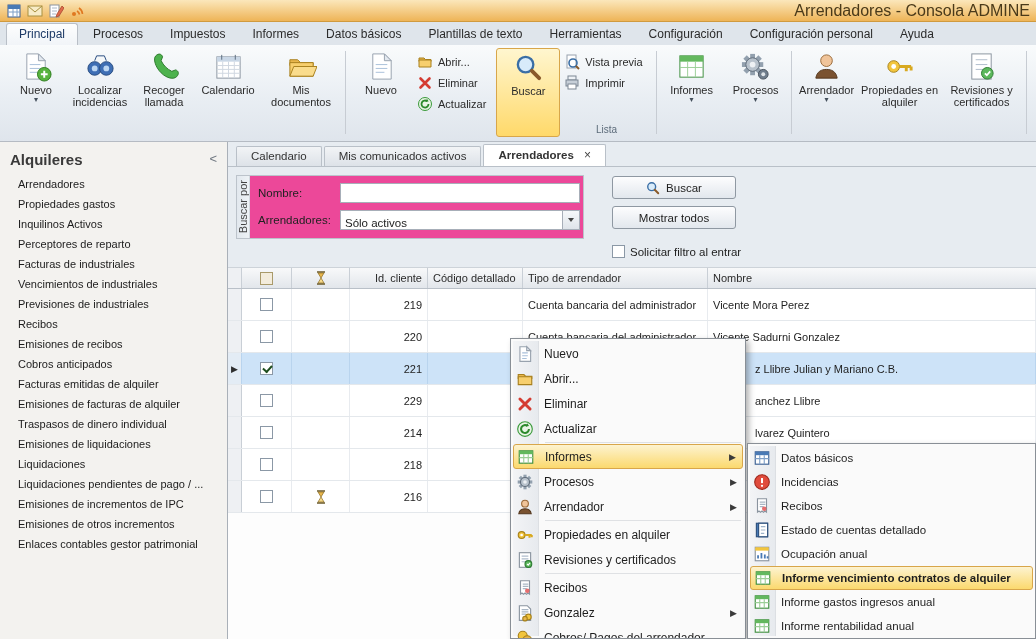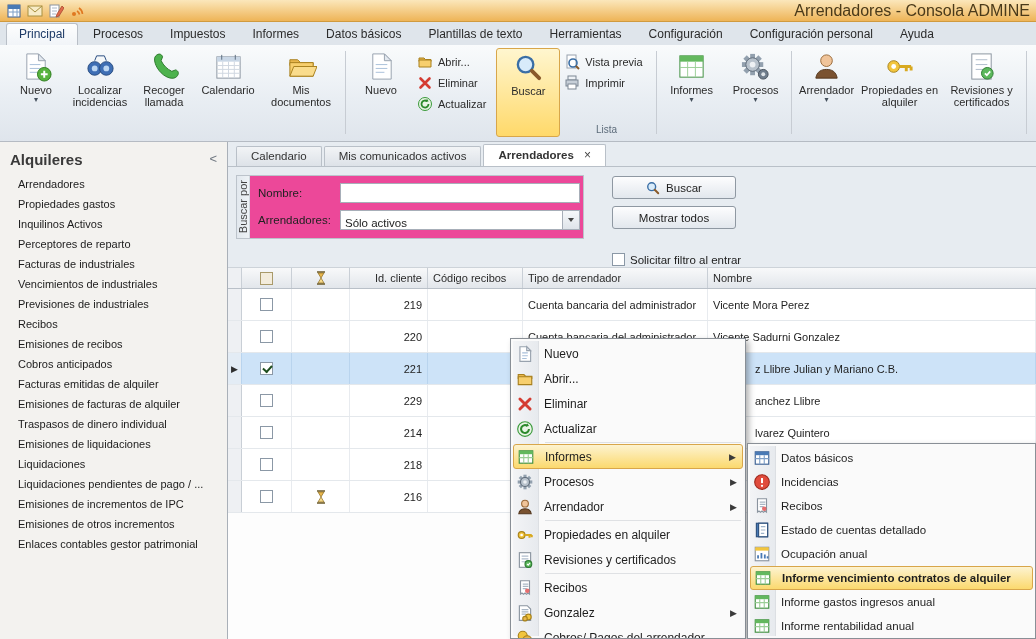--- a/index.html
+++ b/index.html
@@ -56,21 +56,21 @@
 .ffields{flex:1;padding:7px 8px;display:flex;flex-direction:column;gap:7px}
 .frow{display:flex;align-items:center}
 .flabel{width:82px;font-size:11.5px;color:#222}
 .finput{flex:1;height:20px;border:1px solid #a7aeb8;background:#fff;font:11.5px "Liberation Sans",sans-serif;padding:0 3px}
 .fcombo{width:240px;height:20px;border:1px solid #a7aeb8;background:#fff;display:flex;align-items:flex-end;font-size:11.5px;padding-left:4px}
 .combo-btn{margin-left:auto;width:17px;height:18px;background:linear-gradient(#f6f8fa,#dfe4ea);border-left:1px solid #a7aeb8;display:flex;align-items:center;justify-content:center}
 .tri{width:0;height:0;border-left:3.5px solid transparent;border-right:3.5px solid transparent;border-top:4px solid #444}
 .fbuttons{margin-left:28px;display:flex;flex-direction:column;gap:7px;padding-top:1px}
 .fbtn{width:124px;height:23px;border:1px solid #8f98a2;border-radius:3px;background:linear-gradient(#fdfdfe,#e2e7ed);display:flex;align-items:center;justify-content:center;gap:6px;font-size:11.5px;color:#222}
 .fbtn .ic14{width:14px;height:14px}
-.fcheck{display:flex;align-items:center;gap:5px;margin-top:17px;font-size:11.5px;color:#222}
+.fcheck{display:flex;align-items:center;gap:5px;margin-top:9px;font-size:11.5px;color:#222}
 
 
 .cb{width:13px;height:13px;border:1px solid #8b98a6;background:#fff;position:relative;flex:none}
 .cb.header{background:#f3ecdc;border-color:#a99a6a}
 .cb.checked::after{content:"";position:absolute;left:2px;top:2px;width:7px;height:4px;border-left:2px solid #1e4e1e;border-bottom:2px solid #1e4e1e;transform:rotate(-48deg)}
 
 
 .grid{flex:1;display:flex;flex-direction:column;background:#fdfdfd;min-height:0}
 .ghead{display:flex;height:22px;background:linear-gradient(#f8f9fa,#e2e6eb);border-bottom:1px solid #b9c0c8;border-top:1px solid #cdd3d9;flex:none}
 .gcell{border-right:1px solid #c9cfd6;display:flex;align-items:center;padding:0 5px;font-size:11px;color:#2b2b2b;overflow:hidden;white-space:nowrap}
@@ -464,21 +464,21 @@
         <div class="gcell c-hg">
             <span class="ic ic12">
               <svg viewBox="0 0 12 14">
                 <path d="M2 1h8M2 13h8" stroke="#6a5a2a" stroke-width="1.4"></path>
                 <path d="M3 2h6L6 7z" fill="#e8b64c" stroke="#8a6a20" stroke-width=".7"></path>
                 <path d="M3 12h6L6 7z" fill="#f6d98a" stroke="#8a6a20" stroke-width=".7"></path>
               </svg>
             </span>
           </div>
         <div class="gcell c-id">Id. cliente</div>
-        <div class="gcell c-cod">Código recibos</div>
+        <div class="gcell c-cod">Código detallado</div>
         <div class="gcell c-tipo">Tipo de arrendador</div>
         <div class="gcell c-nom">Nombre</div>
       </div>
 
       <div class="grow">
         <div class="gcell c-ind"></div>
         <div class="gcell c-check">
             <span class="cb"></span>
           </div>
         <div class="gcell c-hg"></div>

